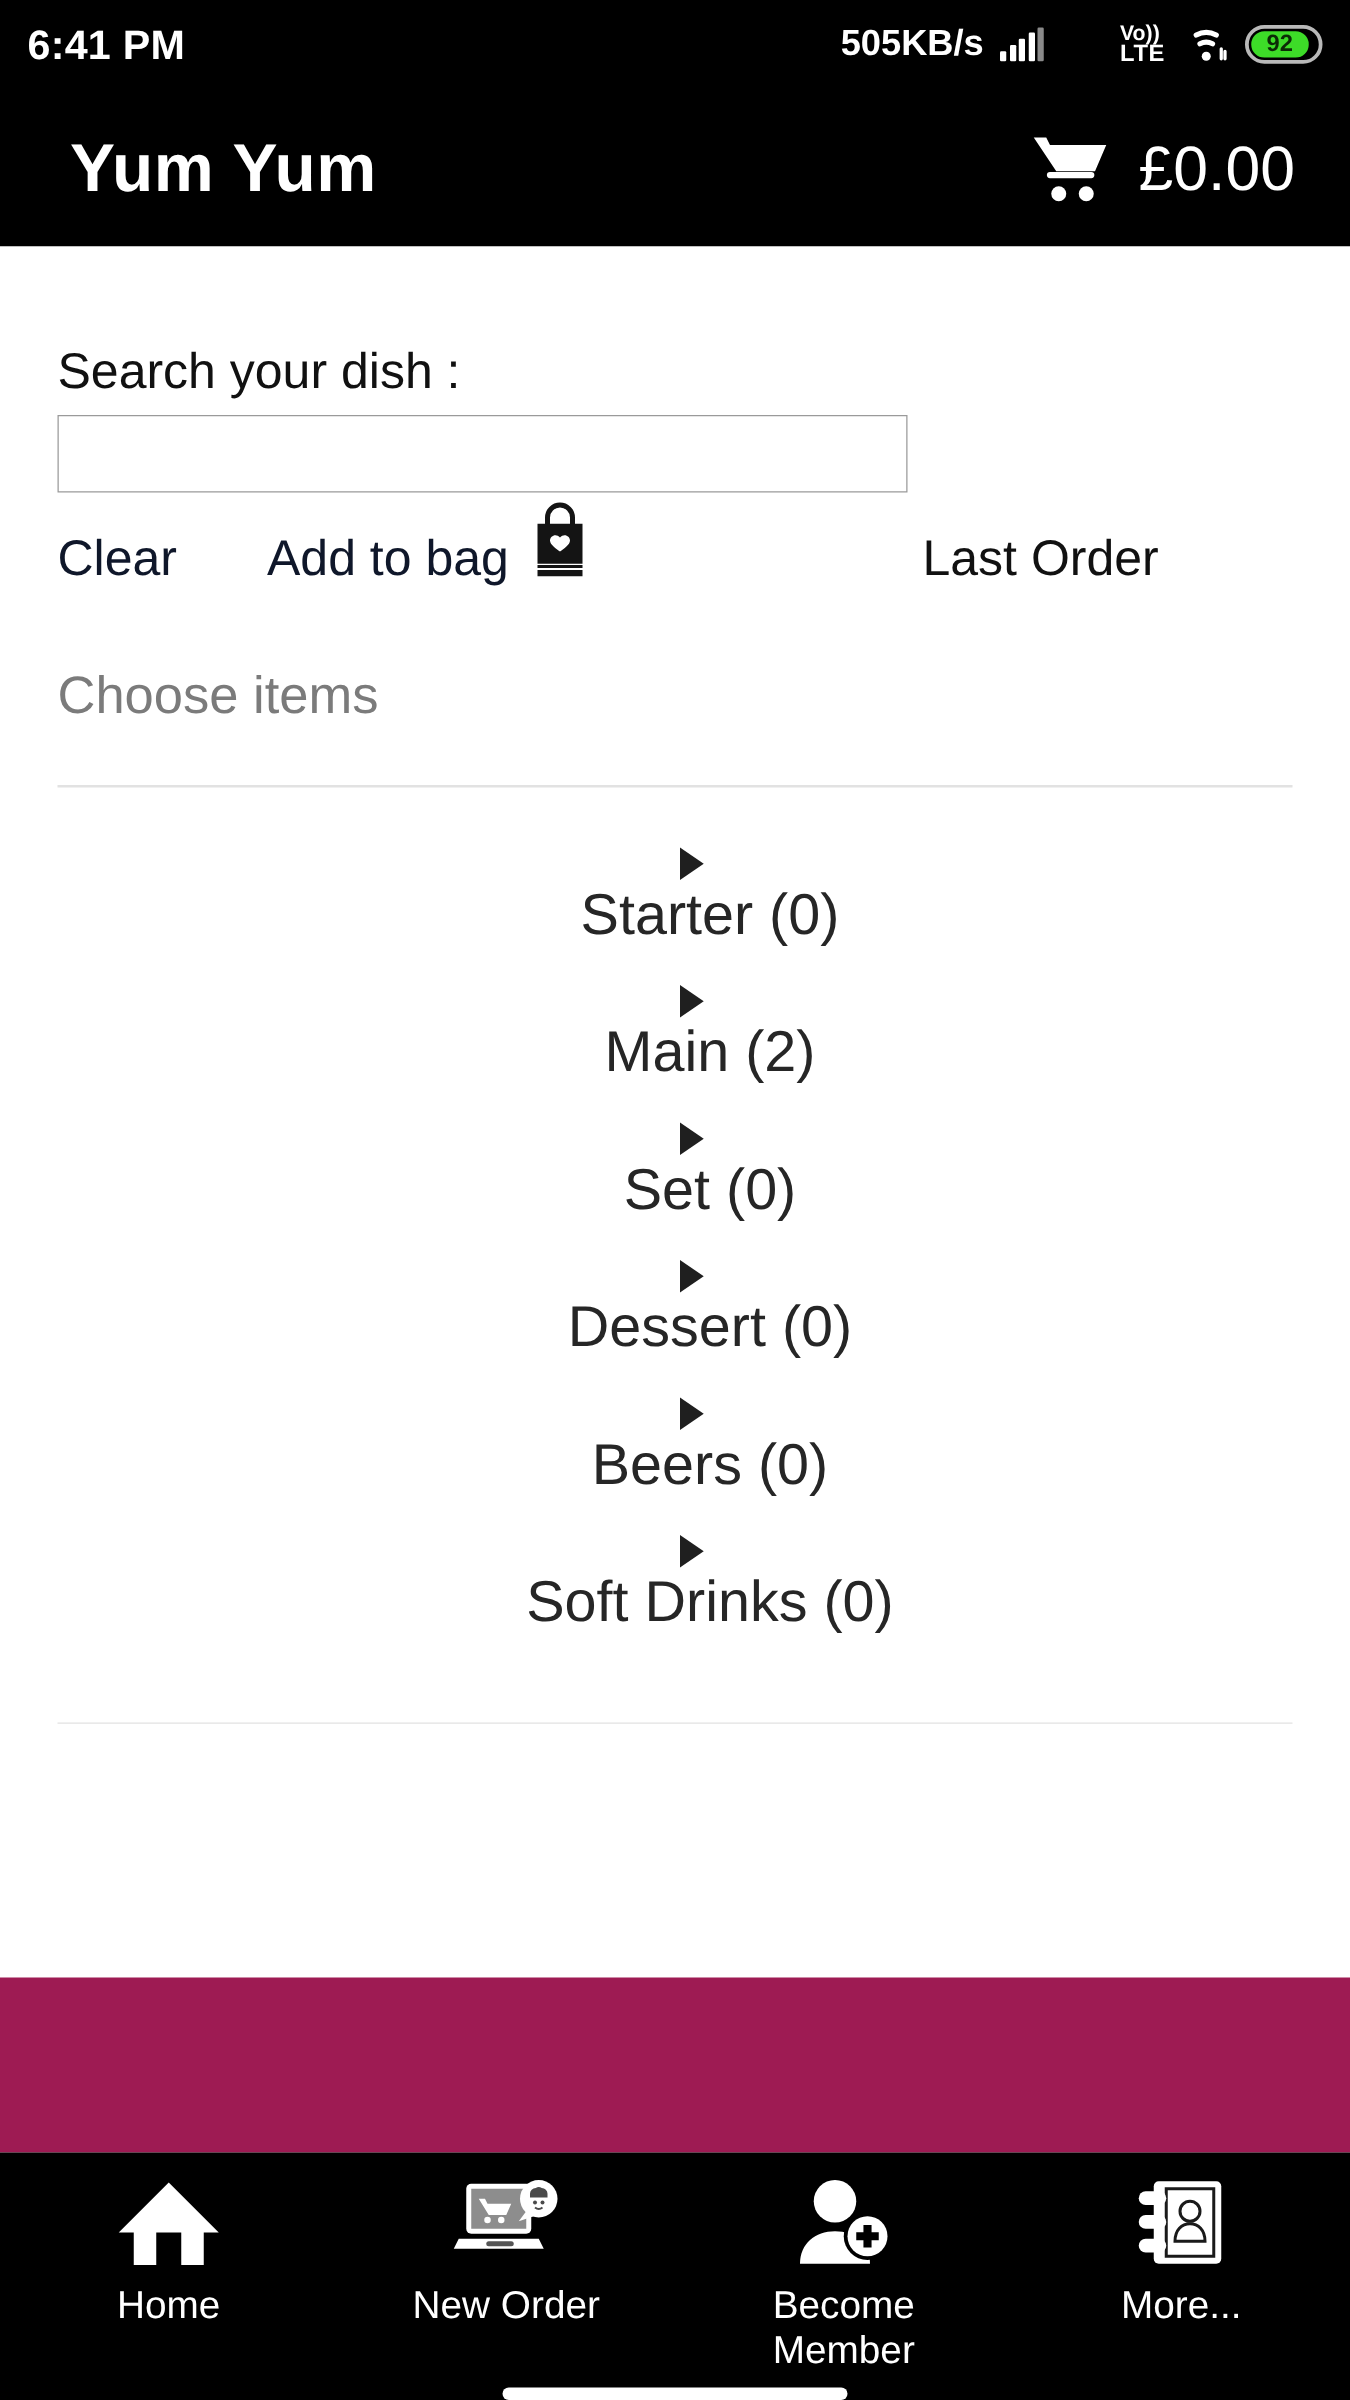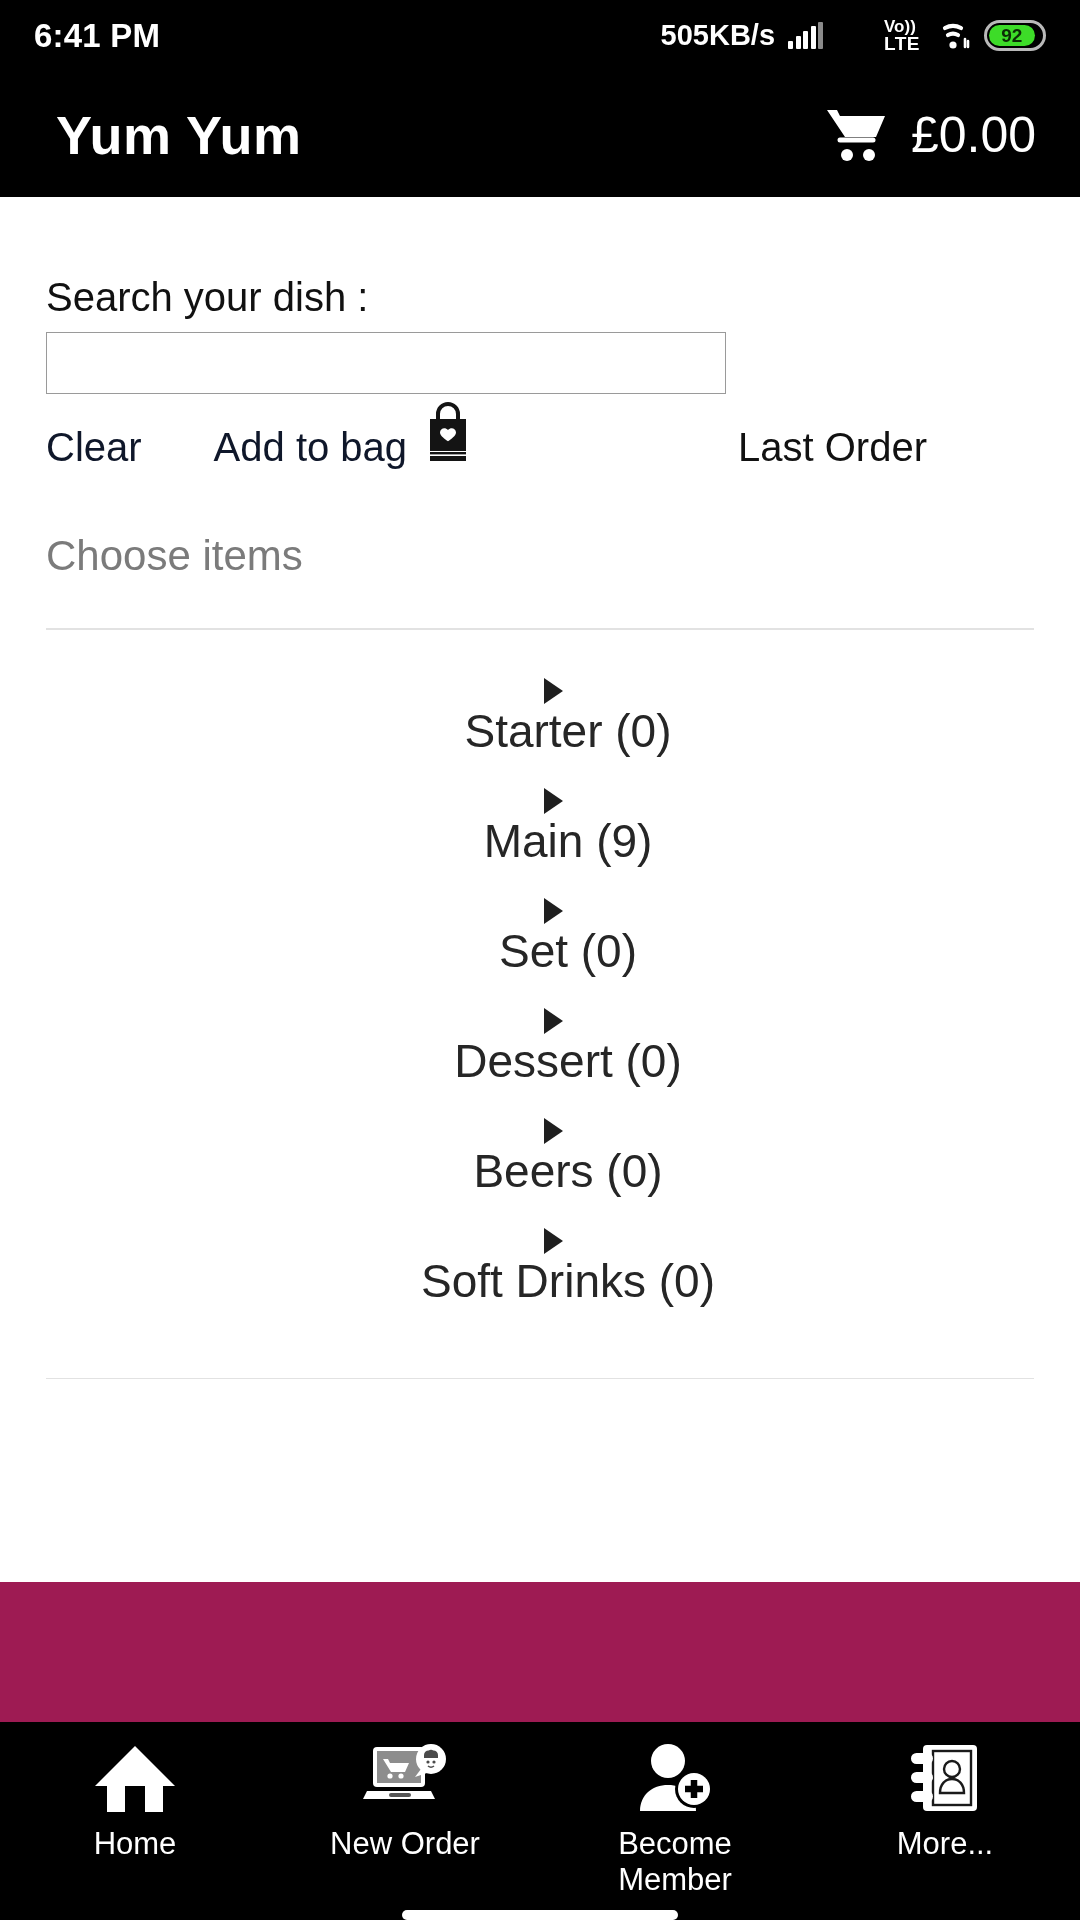--- a/index.html
+++ b/index.html
@@ -8,21 +8,21 @@
     background:#ffffff;
     font-family:"Liberation Sans", sans-serif;
     overflow:hidden;
   }
   #screen { position:relative; width:1080px; height:1920px; background:#fff; }
 
   
   .statusbar {
     height:72px; background:#000; color:#fff;
     display:flex; align-items:center; justify-content:space-between;
-    padding:0 34px;
+    padding:0 22px;
   }
   .status-time { font-size:33px; font-weight:bold; letter-spacing:.2px; }
   .status-right { display:flex; align-items:center; gap:13px;justify-content:space-between; }
   .net-speed { font-size:29px; font-weight:bold; }
   .sig-bars { display:flex; align-items:flex-end; gap:2.5px; height:27px; }
   .sig-bars i { width:5px; background:#fff; display:block; border-radius:1px; }
   .sig-bars i:nth-child(1){ height:8px; }
   .sig-bars i:nth-child(2){ height:13px; }
   .sig-bars i:nth-child(3){ height:18px; }
   .sig-bars i:nth-child(4){ height:23px; }
@@ -178,21 +178,21 @@
     <div class="choose-items">Choose items</div>
     <div class="divider"></div>
 
     <div class="cat-list">
       <div class="cat-row">
         <span class="tri"></span>
         <span>Starter (0)</span>
       </div>
       <div class="cat-row">
         <span class="tri"></span>
-        <span>Main (9)</span>
+        <span>Main (2)</span>
       </div>
       <div class="cat-row">
         <span class="tri"></span>
         <span>Set (0)</span>
       </div>
       <div class="cat-row">
         <span class="tri"></span>
         <span>Dessert (0)</span>
       </div>
       <div class="cat-row">

